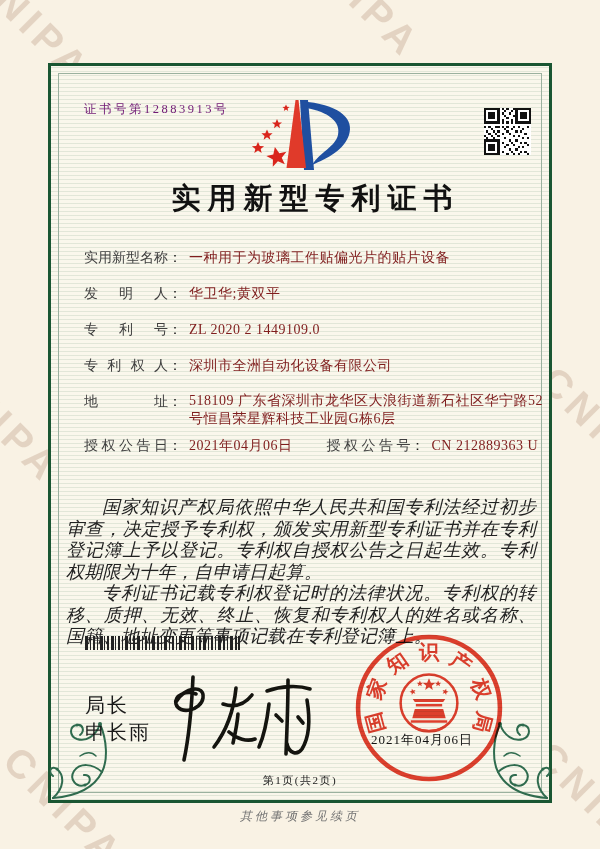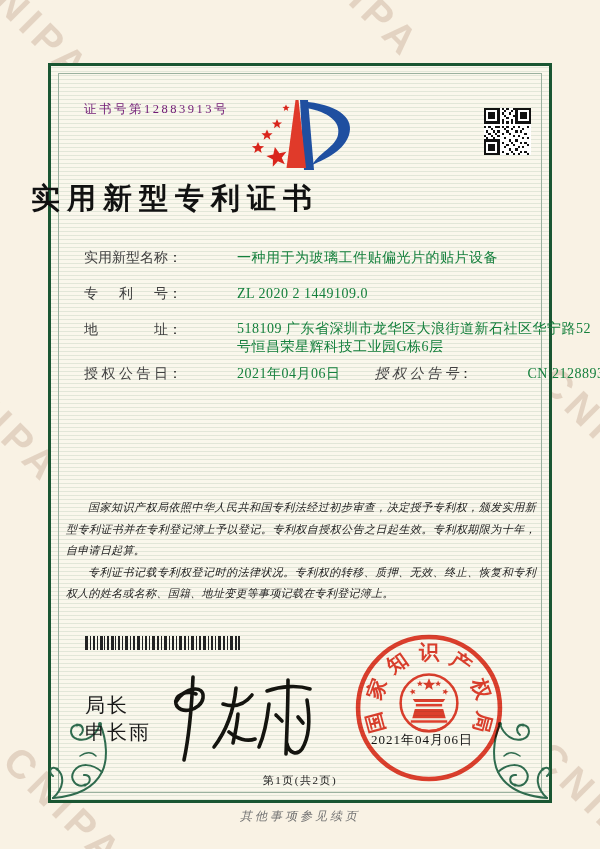--- a/index.html
+++ b/index.html
@@ -37,39 +37,39 @@
   .flourish.fl-right { left:480px; top:716px; transform:scaleX(-1); }
   
   .cert-no {
     position:absolute; left:84px; top:101px; z-index:3;
     font-size:12.5px; letter-spacing:2.5px; color:#701a75;
   }
   .logo { position:absolute; left:249px; top:97px; width:112px; height:82px; z-index:3; }
   .qr { position:absolute; left:484px; top:108px; width:47px; height:47px; z-index:3; }
   .title {
     position:absolute; left:0; top:179px; width:100%; z-index:3;
-    text-align:left; font-size:29px; font-weight:bold; letter-spacing:7px; color:#111;padding-left:31px;
+    text-align:center; font-size:29px; font-weight:bold; letter-spacing:7px; color:#111;padding-left:31px;
   }
   
   .fields { position:absolute; left:84px; top:248px; width:440px; z-index:3; font-size:14px; }
   .row { margin-bottom:17px; line-height:19px; white-space:nowrap; }
   .lbl {
     display:inline-block; width:84px; vertical-align:top;
     text-align:justify; text-align-last:justify; color:#404040;
   }
   .colon { margin-right:7px; }
-  .val { letter-spacing:.5px; color:#15803d;margin-left:48px; }
+  .val { letter-spacing:.5px; color:#7f1d1d; }
   .row-address { margin-bottom:8px; }
   .row-address .val { display:inline-block; vertical-align:top; white-space:normal; line-height:18px; }
   .pair2 { margin-left:34px; }
-  .pair2 .lbl { width:84px;font-style:italic; }
+  .pair2 .lbl { width:84px; }
   
   .legal { position:absolute; left:66px; top:497px; width:470px; z-index:3; }
   .legal p {
-    font-size:11px; line-height:21.5px; text-indent:2em;
+    font-size:18px; line-height:21.5px; text-indent:2em;
     font-style:italic; text-align:justify; color:#222; letter-spacing:.3px;
   }
   
   .barcode { position:absolute; left:85px; top:636px; width:155px; height:14px; z-index:3; }
   .officials { position:absolute; left:85px; top:692px; z-index:3; font-size:20px; line-height:27px; letter-spacing:2px; }
   .signature { position:absolute; left:148px; top:670px; width:178px; height:100px; z-index:4; }
   .seal { position:absolute; left:353px; top:632px; width:152px; height:152px; z-index:4; opacity:.92; mix-blend-mode:multiply; }
   .seal-date { position:absolute; left:371px; top:731px; z-index:5; font-size:13px; letter-spacing:1px; color:#111; }
   .page-num { position:absolute; left:0; top:773px; width:100%; text-align:center; z-index:3; font-size:11px; letter-spacing:1.5px; color:#222; }
   .cont-note { position:absolute; left:0; top:808px; width:100%; text-align:center; z-index:3;
@@ -149,21 +149,27 @@
   M11,14h1v1h-1z M14,14h1v1h-1z M8,15h1v1h-1z M12,15h1v1h-1z M16,15h1v1h-1z M18,15h1v1h-1z M10,16h1v1h-1z M13,16h1v1h-1z M19,16h1v1h-1z M9,17h1v1h-1z M15,17h1v1h-1z M17,17h1v1h-1z M11,18h1v1h-1z M14,18h1v1h-1z M8,19h1v1h-1z M12,19h1v1h-1z M16,19h1v1h-1z M18,19h1v1h-1z M10,20h1v1h-1z M13,20h1v1h-1z M15,20h1v1h-1z M19,20h1v1h-1z"></path>
 </svg>
 
 <div class="title">实用新型专利证书</div>
 
 <div class="fields">
   <div class="row">
     <span class="lbl">实用新型名称</span><span class="colon">：</span><span class="val">一种用于为玻璃工件贴偏光片的贴片设备</span>
   </div>
   <div class="row">
+    <span class="lbl">发明人</span><span class="colon">：</span><span class="val">华卫华;黄双平</span>
+  </div>
+  <div class="row">
     <span class="lbl">专利号</span><span class="colon">：</span><span class="val">ZL 2020 2 1449109.0</span>
+  </div>
+  <div class="row">
+    <span class="lbl">专利权人</span><span class="colon"></span><span class="colon" style="margin-left:-7px;">：</span><span class="val">深圳市全洲自动化设备有限公司</span>
   </div>
   <div class="row row-address">
     <span class="lbl">地址</span><span class="colon">：</span><span class="val"><span style="display:block;">518109 广东省深圳市龙华区大浪街道新石社区华宁路52</span><span style="display:block;">号恒昌荣星辉科技工业园G栋6层</span></span>
   </div>
   <div class="row">
     <span class="lbl">授权公告日</span><span class="colon">：</span><span class="val">2021年04月06日</span><span class="pair2"><span class="lbl">授权公告号</span><span class="colon">：</span><span class="val">CN 212889363 U</span></span>
   </div>
 </div>
 
 <div class="legal">

